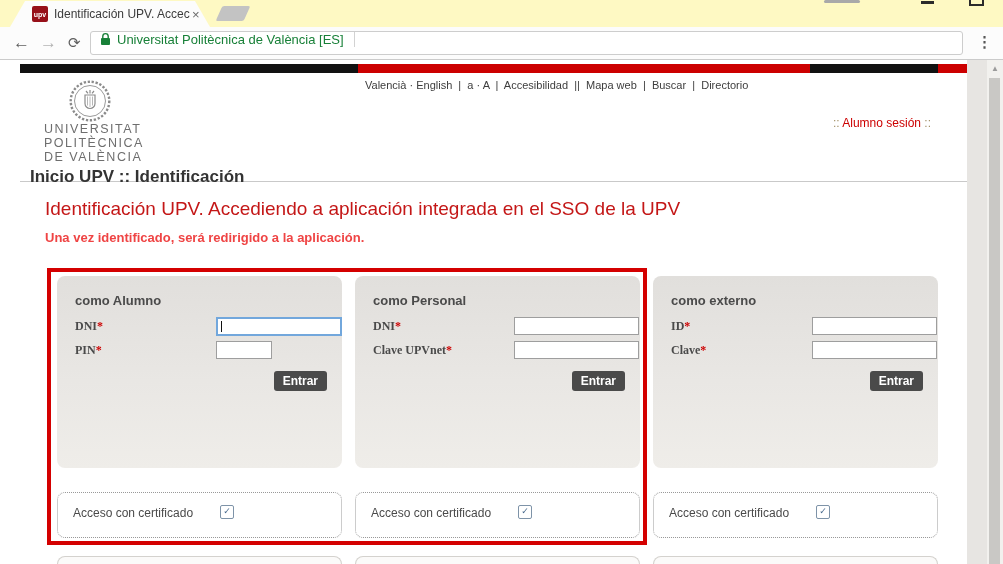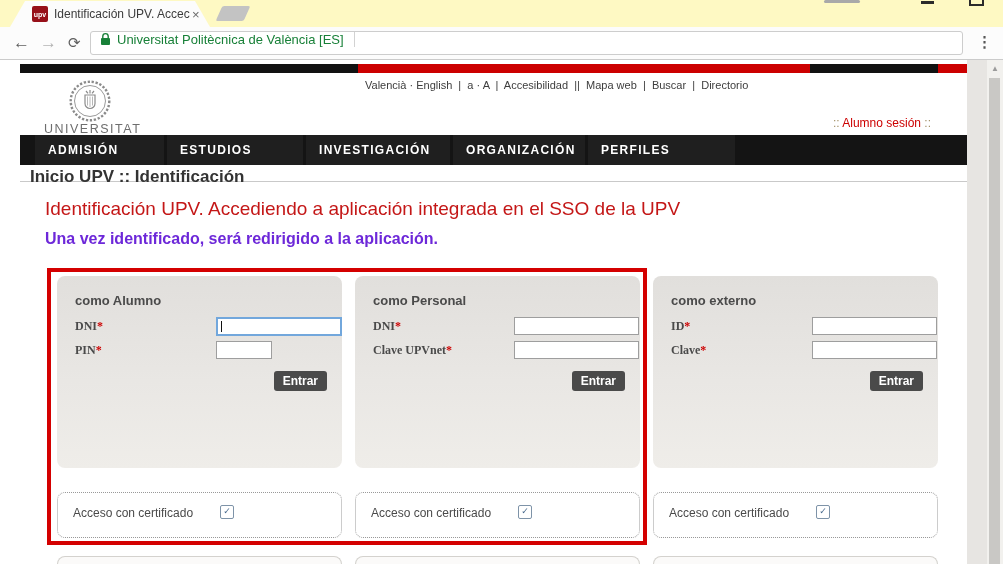--- a/index.html
+++ b/index.html
@@ -61,21 +61,21 @@
   .mainnav .item:nth-child(2){width:136px;}
   .mainnav .item:nth-child(3){width:144px;}
   .mainnav .item:nth-child(4){width:132px;}
   .mainnav .item:nth-child(5){width:147px;}
 
   .breadcrumb-bar{position:absolute;left:20px;top:105px;width:947px;height:17px;
     border-bottom:1px solid #c9c9c9;box-sizing:border-box;}
   .breadcrumb{position:absolute;left:10px;top:2px;font-size:17px;font-weight:bold;color:#333;}
 
   .page-title{position:absolute;left:45px;top:138px;font-size:19px;font-weight:normal;color:#c41717;margin:0;}
-  .page-subtitle{position:absolute;left:45px;top:170px;font-size:16px;font-weight:bold;color:#6d28d9;margin:0;}
+  .page-subtitle{position:absolute;left:45px;top:170px;font-size:13px;font-weight:bold;color:#ef4444;margin:0;}
 
   .highlight-box{position:absolute;left:47px;top:208px;width:592px;height:269px;
     border:4px solid #d40000;}
 
   .panel{position:absolute;top:216px;width:285px;height:192px;border-radius:8px;
     background:linear-gradient(180deg,#e1dfdc 0%,#e9e7e4 55%,#efede9 100%);}
   .panel.p1{left:57px;} .panel.p2{left:355px;} .panel.p3{left:653px;}
   .panel-title{position:absolute;left:18px;top:17px;font-size:13px;font-weight:bold;color:#4a4a4a;}
   .frow{position:absolute;left:18px;height:20px;display:flex;align-items:center;font-family:Liberation Serif, serif;}
   .frow.r1{top:40px;} .frow.r2{top:64px;}
@@ -158,27 +158,20 @@
         <div>UNIVERSITAT</div>
         <div>POLITÈCNICA</div>
         <div>DE VALÈNCIA</div>
       </div>
     </div>
 
     <div class="utility"><span class="ulink">Valencià</span><span> · </span><span class="ulink">English</span><span>  |  </span><span class="ulink">a</span><span> · </span><span class="ulink">A</span><span>  |  </span><span class="ulink">Accesibilidad</span><span>  ||  </span><span class="ulink">Mapa web</span><span>  |  </span><span class="ulink">Buscar</span><span>  |  </span><span class="ulink">Directorio</span></div>
 
     <div class="session"><span class="colons">:: </span><span class="sess-link">Alumno sesión</span><span class="colons"> ::</span></div>
 
-    <div class="mainnav">
-      <div class="item">ADMISIÓN</div>
-      <div class="item">ESTUDIOS</div>
-      <div class="item">INVESTIGACIÓN</div>
-      <div class="item">ORGANIZACIÓN</div>
-      <div class="item">PERFILES</div>
-    </div>
 
     <div class="breadcrumb-bar">
       <span class="breadcrumb">Inicio UPV :: Identificación</span>
     </div>
 
     <h1 class="page-title">Identificación UPV. Accediendo a aplicación integrada en el SSO de la UPV</h1>
     <p class="page-subtitle">Una vez identificado, será redirigido a la aplicación.</p>
 
     <div class="highlight-box"></div>
 

